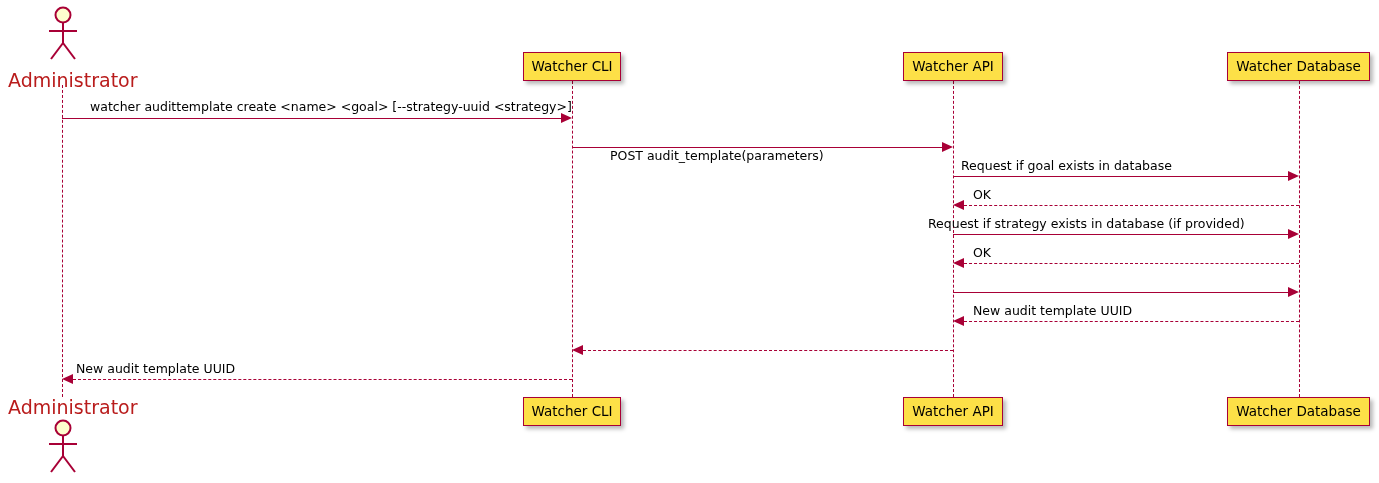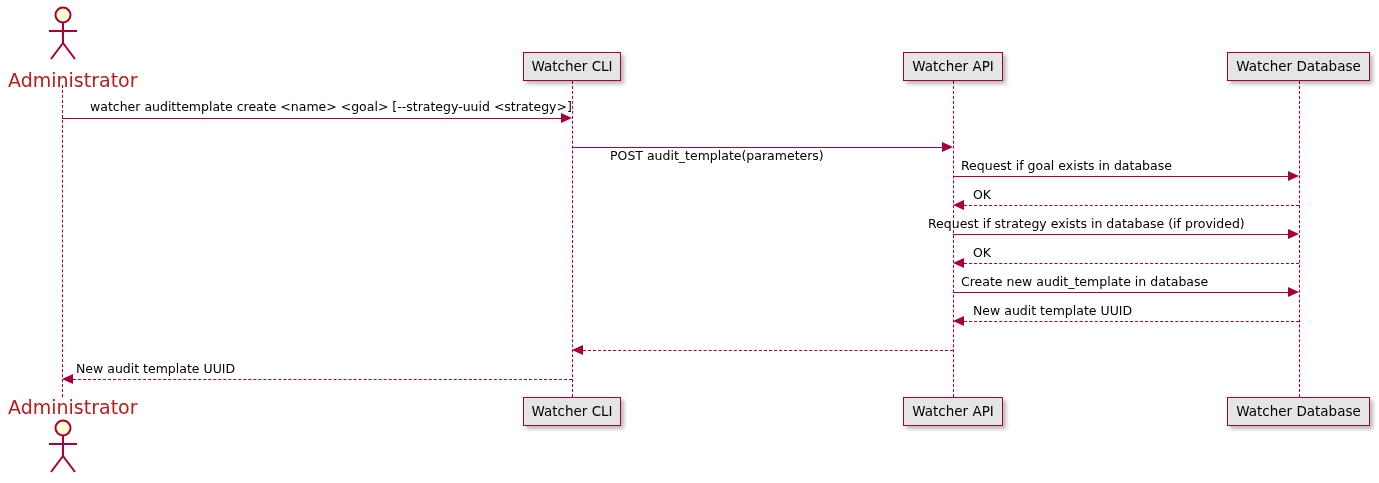--- a/index.html
+++ b/index.html
@@ -14,21 +14,21 @@
     position: relative;
     width: 1379px;
     height: 483px;
     background: #FFFFFF;
     overflow: hidden;
   }
   
   .participant-box {
     position: absolute;
     box-sizing: border-box;
-    background: #e5e5e5;
+    background: #fde047;
     border: 1.5px solid #A80036;
     color: #000000;
     font-size: 13.5px;
     line-height: 1;
     display: flex;
     align-items: center;
     justify-content: center;
     white-space: nowrap;
     box-shadow: 3px 3px 4px rgba(0,0,0,0.28);
     padding: 0 10px;
@@ -144,21 +144,20 @@
   <div class="arrow-head left" style="left:953px; top:200px;"></div>
 
   <div class="msg-label" style="left:928px; top:218px;">Request if strategy exists in database (if provided)</div>
   <div class="msg-line" style="left:953px; top:234px; width:335px;"></div>
   <div class="arrow-head right" style="left:1288px; top:229px;"></div>
 
   <div class="msg-label" style="left:973px; top:247px;">OK</div>
   <div class="msg-line dotted" style="left:964px; top:263px; width:335px;"></div>
   <div class="arrow-head left" style="left:953px; top:258px;"></div>
 
-  <div class="msg-label" style="left:961px; top:276px;">Create new audit_template in database</div>
   <div class="msg-line" style="left:953px; top:292px; width:335px;"></div>
   <div class="arrow-head right" style="left:1288px; top:287px;"></div>
 
   <div class="msg-label" style="left:973px; top:305px;">New audit template UUID</div>
   <div class="msg-line dotted" style="left:964px; top:321px; width:335px;"></div>
   <div class="arrow-head left" style="left:953px; top:316px;"></div>
 
   <div class="msg-line dotted" style="left:583px; top:350px; width:370px;"></div>
   <div class="arrow-head left" style="left:572px; top:345px;"></div>
 

